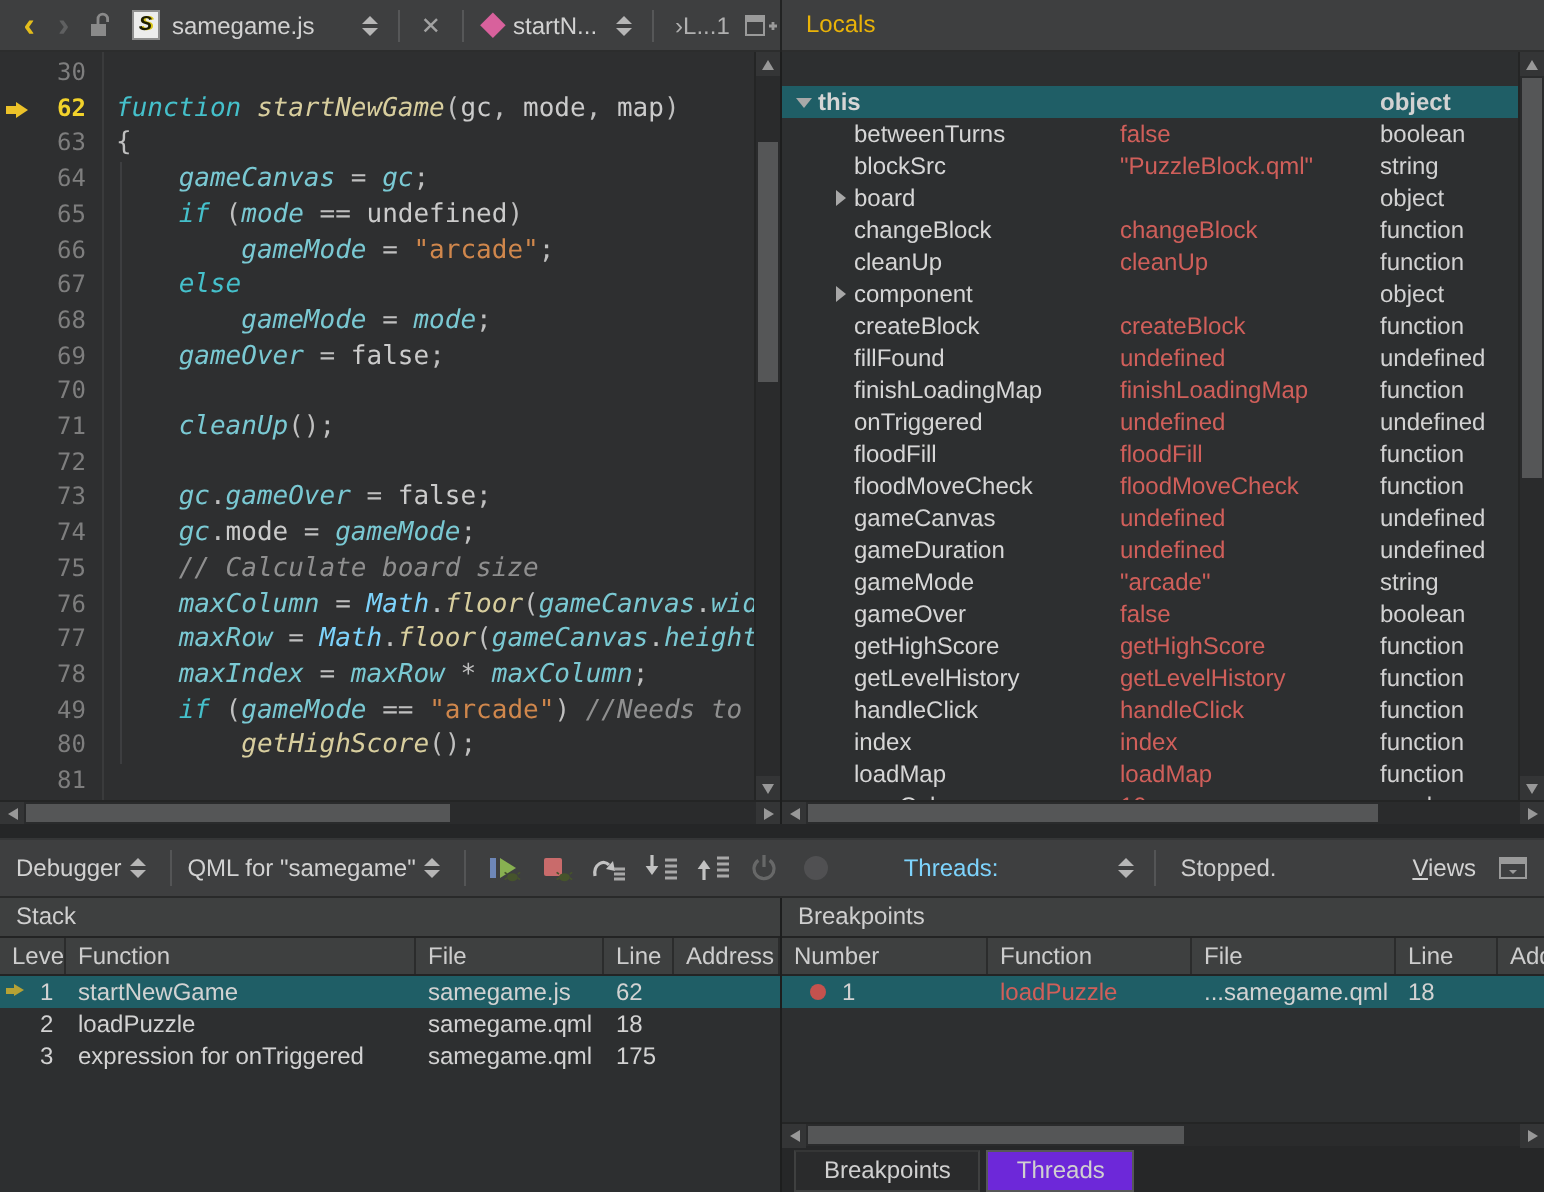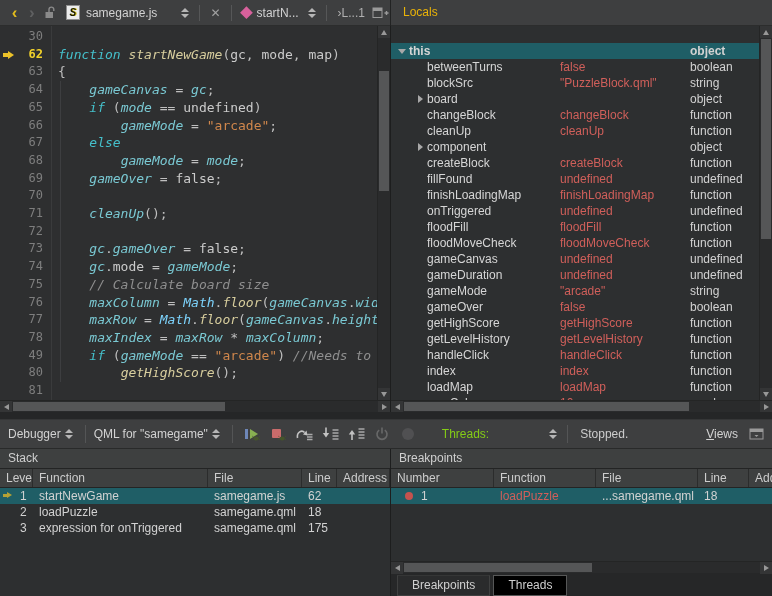--- a/index.html
+++ b/index.html
@@ -107,21 +107,21 @@
   
   .gapstrip { height:7px; background:#252627; }
   .dbg-toolbar {
     height:30px; background:#3e3f40; border-top:1px solid #353637; border-bottom:1px solid #292a2a;
     display:flex; align-items:center; padding:0 6px;
   }
   .combo.plain { margin:0 2px; }
   .vsep2 { width:1px; height:18px; background:#545556; margin:0 6px; }
   .dbgbtn { width:24px; height:22px; display:inline-flex; align-items:center; justify-content:center; background:transparent; border:none; margin:0 1px; }
   .dbgbtn.disabled { opacity:.55; }
-  .threads-label { margin-left:21px; color:#84cc16;text-align:center; }
+  .threads-label { margin-left:31px; color:#7dd3fc;text-align:center; }
   .combo.threads { width:70px; justify-content:flex-end; margin-left:2px; }
   .status { color:#cdcdcd; margin-left:6px; }
   .flex-spacer { flex:1; }
   .views { color:#d2d2d2; margin-right:8px; }
   .rec-dot { width:12px; height:12px; border-radius:50%; background:#5e5f60; display:block; }
   
   .bottomrow { display:flex; height:150px; }
   .stack-pane { width:390px; background:#2d2f30; display:flex; flex-direction:column; overflow:hidden; }
   .bsep { width:1px; background:#1d1e1e; }
   .bp-pane { flex:1; background:#2d2f30; display:flex; flex-direction:column; overflow:hidden; }
@@ -138,21 +138,21 @@
   .stack-arrow .ab { width:4px; height:3px; background:#b5a235; display:block; }
   .stack-arrow .at { width:0; height:0; border-left:5px solid #b5a235; border-top:3.5px solid transparent; border-bottom:3.5px solid transparent; display:block; }
   .prow .num { position:relative; padding-left:30px; }
   .bp-dot { position:absolute; left:14px; top:4px; width:8px; height:8px; border-radius:50%; background:#c4524e; }
   .prow .fnred { color:#d05f5a; }
   .bp-spacer { flex:1; }
   .bp-hscroll { position:relative; height:12px; background:#2a2b2c; border-top:1px solid #242525; flex:0 0 12px; }
   .tabbar { height:26px; background:#262728; display:flex; align-items:flex-start; padding:2px 0 0 6px; gap:3px; flex:0 0 26px; }
   .tab { height:21px; line-height:19px; padding:0 14px; color:#d0d0d0; }
   .tab.active { background:#2a2b2c; border:1px solid #3f4040; border-top-color:#353636; }
-  .tab.inactive { background:#000000; border:1px solid #565757; }
+  .tab.inactive { background:#6d28d9; border:1px solid #565757; }
   svg { display:block; }
 </style>
 </head>
 <body>
 
 <div class="app">
 
   <div class="toprow">
     <div class="ed-toolbar">
       <span class="nav back">‹</span>

